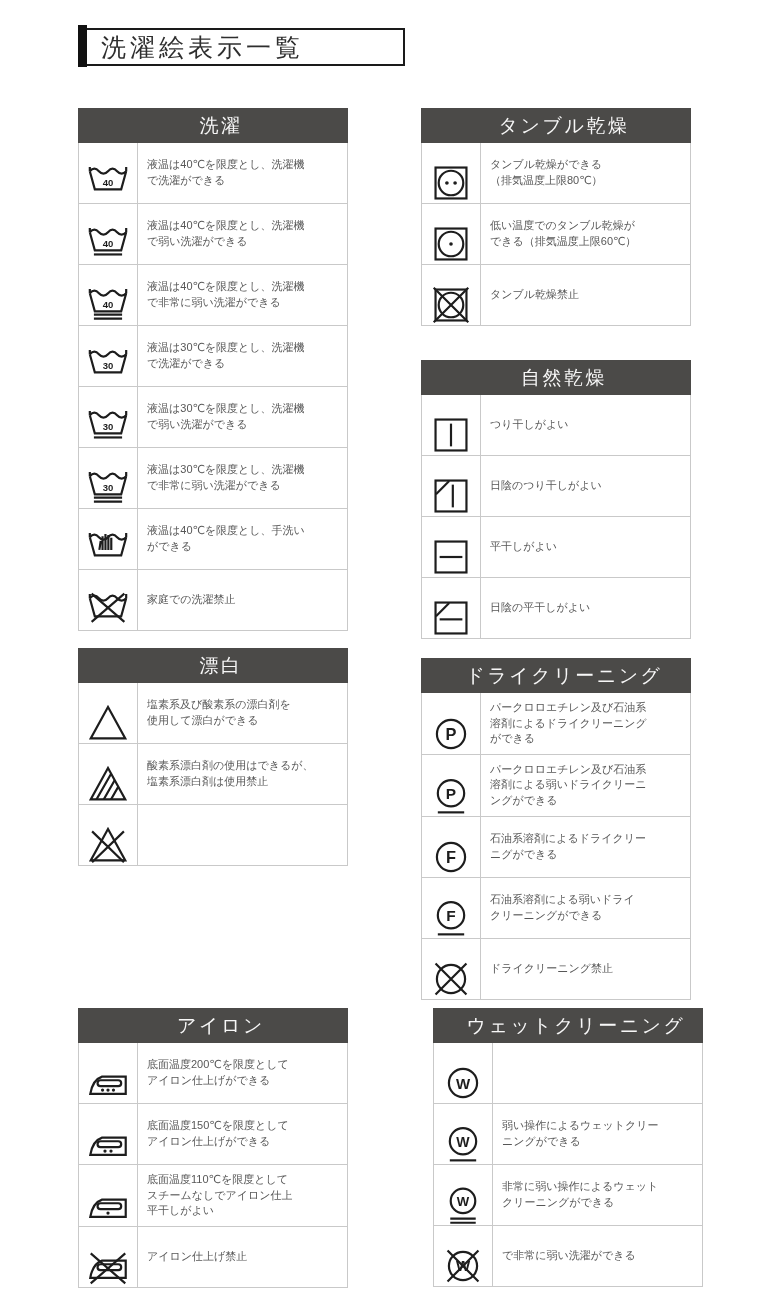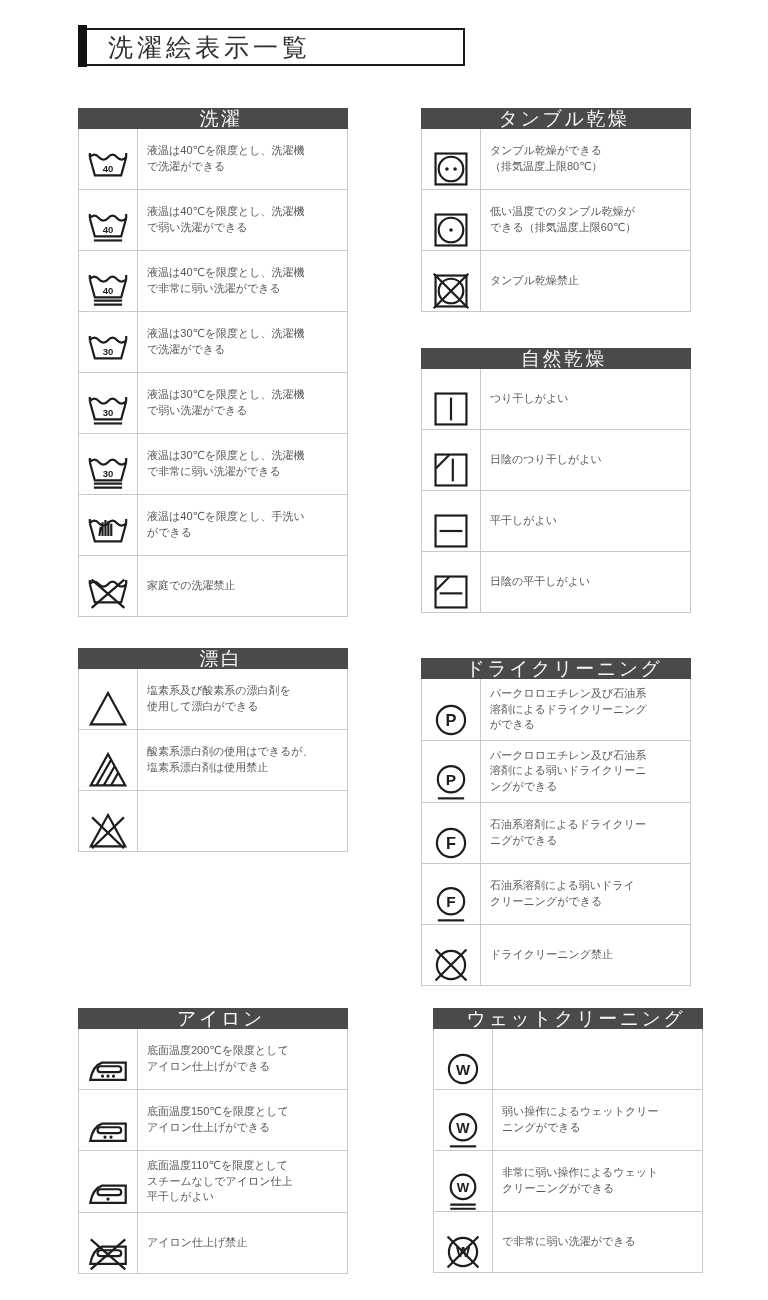--- a/index.html
+++ b/index.html
@@ -4,44 +4,44 @@
 <style>
   html,body{margin:0;padding:0;}
   body{
     width:768px;height:1300px;position:relative;background:#fff;
     font-family:"Liberation Sans","DejaVu Sans",sans-serif;
     color:var(--body-text,#555);
     overflow:hidden;
   }
   
   .title-box{
-    position:absolute;left:78px;top:28px;width:387px;height:38px;
+    position:absolute;left:78px;top:28px;width:327px;height:38px;
     box-sizing:border-box;border:2px solid #1a1a1a;background:#fff;
-    display:flex;align-items:center;padding-left:28px;
+    display:flex;align-items:center;padding-left:21px;
   }
   .title-accent{
     position:absolute;left:-2px;top:-5px;bottom:-3px;width:9px;
     background:var(--title-bar,#111);
   }
   .title-text{
     font-size:25px;font-weight:500;letter-spacing:4px;
     color:var(--title-text,#2e2e2e);white-space:nowrap;
   }
   
   .sec{position:absolute;width:270px;}
   .sec-wash   {left:78px; top:108px;}
   .sec-tumble {left:421px;top:108px;}
-  .sec-natural{left:421px;top:348px;font-family:Liberation Serif, serif;}
+  .sec-natural{left:421px;top:360px;font-family:Liberation Serif, serif;}
   .sec-bleach {left:78px; top:648px;}
   .sec-dry    {left:421px;top:658px;}
   .sec-iron   {left:78px; top:1008px;}
   .sec-wet    {left:433px;top:1008px;}
   .sec-head{
     background:var(--header-bg,#4b4a48);color:var(--header-text,#f7f7f7);
-    height:21px;display:flex;align-items:center;justify-content:center;
+    height:35px;display:flex;align-items:center;justify-content:center;
     font-size:19px;letter-spacing:2.5px;white-space:nowrap;padding-left:16px;
   }
   .sec-body{border:1px solid var(--border,#c9c9c9);border-top:none;background:#fff;}
   .row{display:flex;align-items:stretch;min-height:60px;border-top:1px solid var(--border,#c9c9c9);}
   .row:first-child{border-top:none;}
   .sym{
     flex:0 0 58px;width:58px;border-right:1px solid var(--border,#c9c9c9);
     display:flex;align-items:flex-end;justify-content:center;
   }
   .sym svg{width:40px;height:40px;display:block;}

